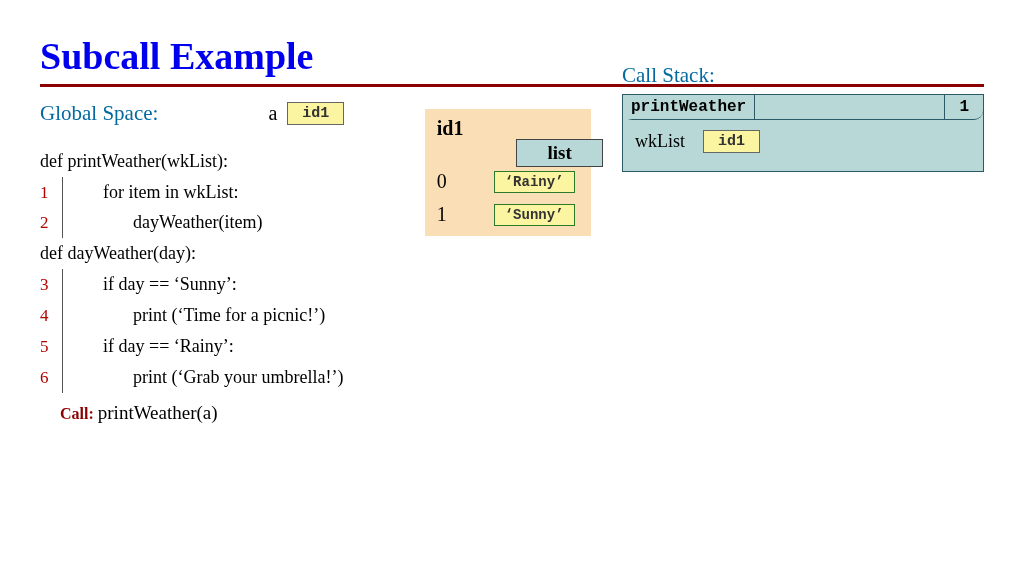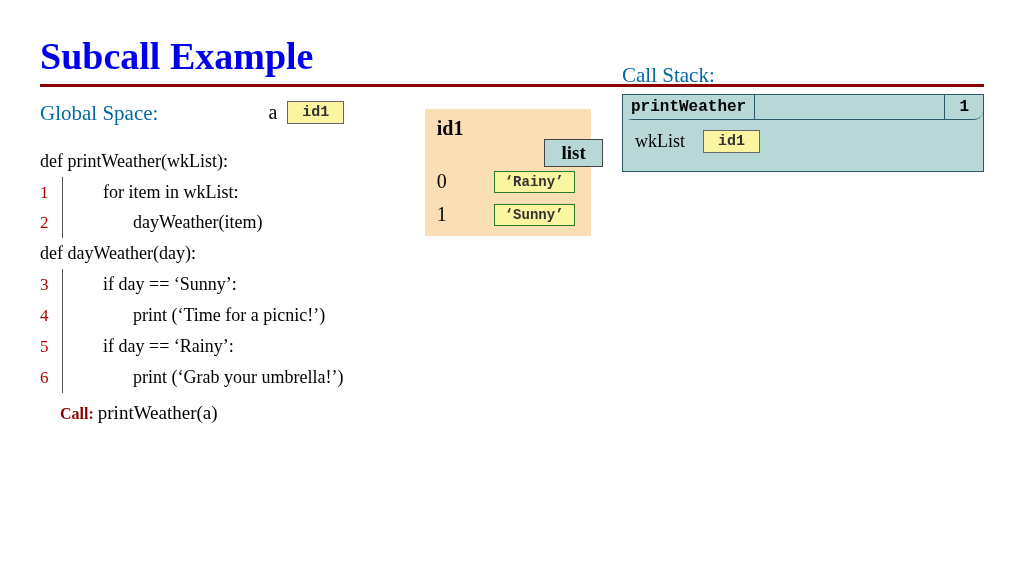--- a/index.html
+++ b/index.html
@@ -36,21 +36,21 @@
   }
   .right {
     flex: 1;
   }
   .label {
     font-size: 21px;
     color: #0369a1;
   }
   .global-row {
     display: flex;
-    align-items: flex-start;
+    align-items: center;
     gap: 10px;
     margin-bottom: 20px;
   }
   .var-a {
     font-size: 20px;
     margin-left: 100px;
   }
   .idbox {
     background: #fbf5a1;
     border: 1px solid #666;
@@ -100,21 +100,21 @@
     font-weight: bold;
     font-size: 20px;
     padding: 2px 4px;
   }
   .type-tag {
     position: absolute;
     right: -12px;
     top: 30px;
     background: #b7d8d6;
     border: 1px solid #444;
-    padding: 2px 16px;
+    padding: 2px 30px;
     font-weight: bold;
     font-size: 19px;
   }
   .heap-row {
     display: flex;
     align-items: center;
     gap: 10px;
     margin-top: 10px;
   }
   .idx {

